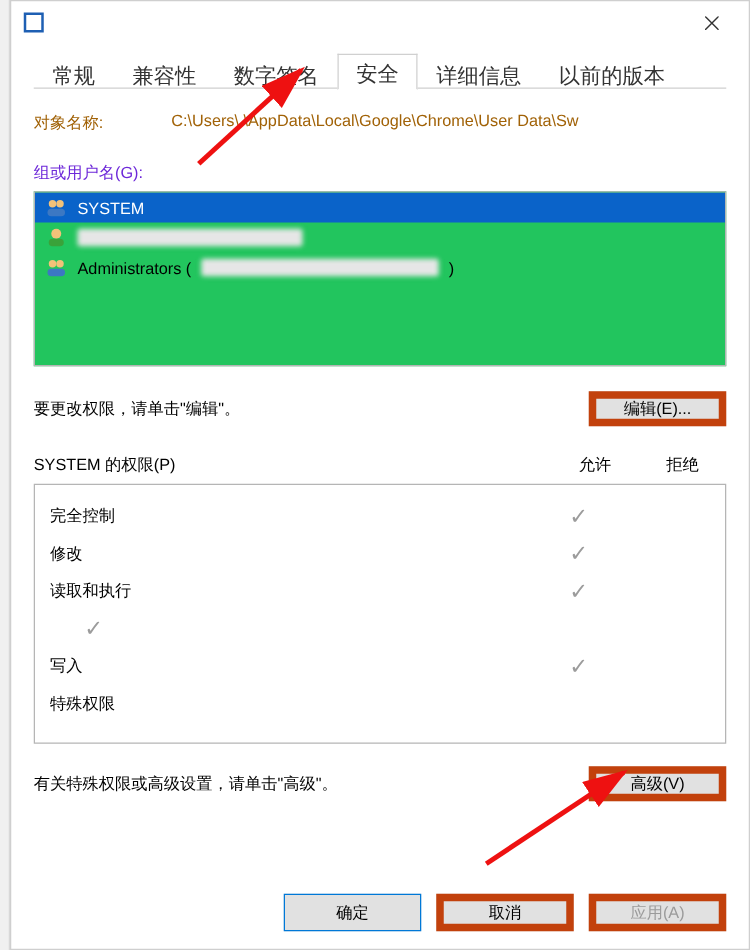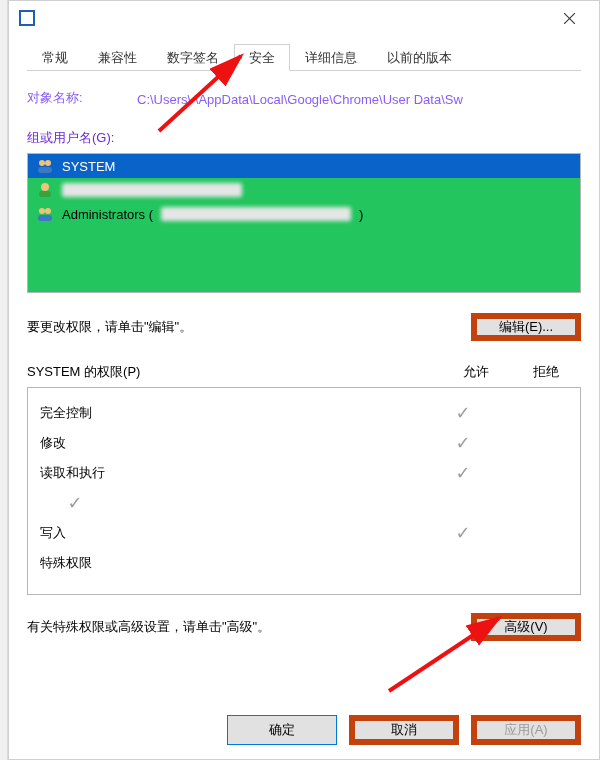--- a/index.html
+++ b/index.html
@@ -5,24 +5,24 @@
   * { box-sizing: border-box; font-family: "Microsoft YaHei", "Segoe UI", sans-serif; }
   body { margin: 0; background: #fff; width: 600px; height: 760px; overflow: hidden; position: relative; }
   .edge-left { position:absolute; left:0; top:0; width:8px; height:100%; background:#f0f0f0; border-right:1px solid #d8d8d8; }
   .window { position:absolute; left:8px; top:0; width:592px; height:760px; background:#fff; border:1px solid #cfcfcf; }
   .titlebar { height:34px; display:flex; align-items:center; padding:0 10px; font-size:13px; color:#333; justify-content:space-between; }
   .titlebar-left { display:flex; align-items:center; gap:8px; }
   .app-icon { width:16px; height:16px; border:2px solid #1e5fb3; background:#fff; }
   .close-btn { width:40px; height:28px; display:flex; align-items:center; justify-content:center; cursor:default; }
   .close-btn svg { width:11px; height:11px; }
   .content { padding: 8px 18px 10px 18px; }
-  .tabs { display:flex; border-bottom:1px solid #d0d0d0; height:28px; font-size:13px; }
+  .tabs { display:flex; border-bottom:1px solid #d0d0d0; height:28px; font-size:17px;align-items:center; }
   .tab { padding:4px 14px 0 14px; color:#333; border:1px solid transparent; border-bottom:none; position:relative; top:1px; cursor:default; }
   .tab.active { border-color:#d0d0d0; background:#fff; border-bottom:1px solid #fff; }
-  .field-row { display:flex; margin-top:18px; font-size:13px; color:#8b5cf6;align-items:flex-end; }
+  .field-row { display:flex; margin-top:18px; font-size:13px; color:#a16207; }
   .field-label { width:110px; }
   .field-value { flex:1; white-space:nowrap; overflow:hidden; }
   .section-label { margin-top:22px; font-size:13px; color:#6d28d9; }
   .listbox { margin-top:6px; border:1px solid #b5b5b5; height:140px; background:#22c55e; font-size:13px; overflow:hidden; }
   .list-item { display:flex; align-items:center; gap:8px; padding:3px 8px; height:24px; }
   .list-item.selected { background:#0a63c9; color:#fff; }
   .user-icon { width:18px; height:16px; display:inline-block; }
   .blur { display:inline-block; height:14px; background:#e6e6e6; filter:blur(2px); border-radius:2px; }
   .edit-row { display:flex; align-items:center; justify-content:space-between; margin-top:20px; font-size:13px; }
   .btn { width:110px; height:28px; background:#e1e1e1; border:6px solid #c2410c; font-size:13px; display:flex; align-items:center; justify-content:center; cursor:default; }

